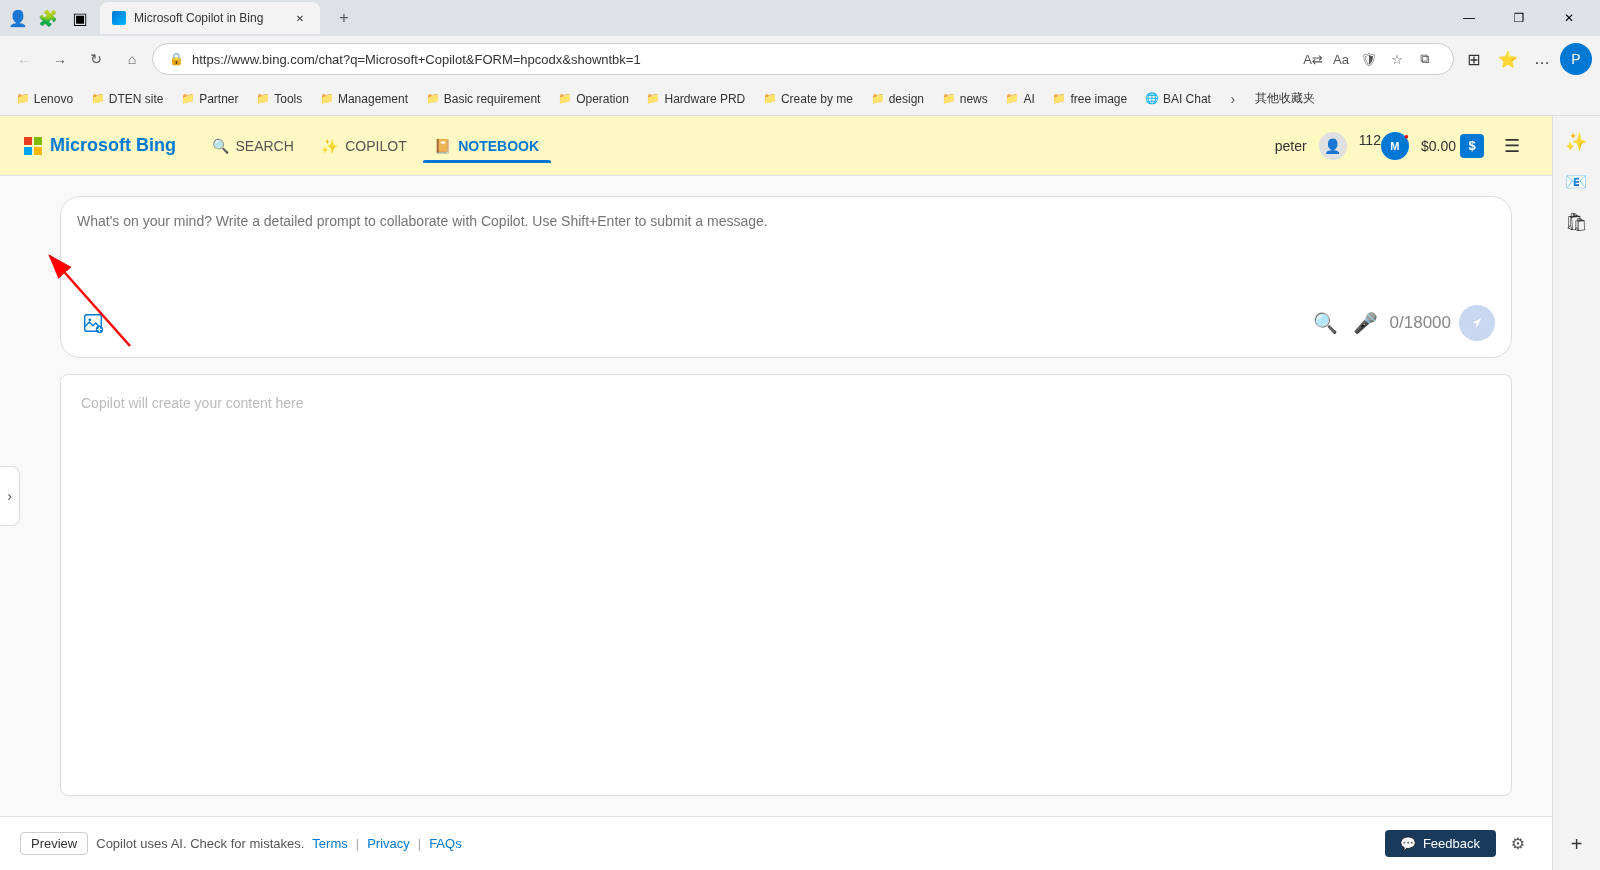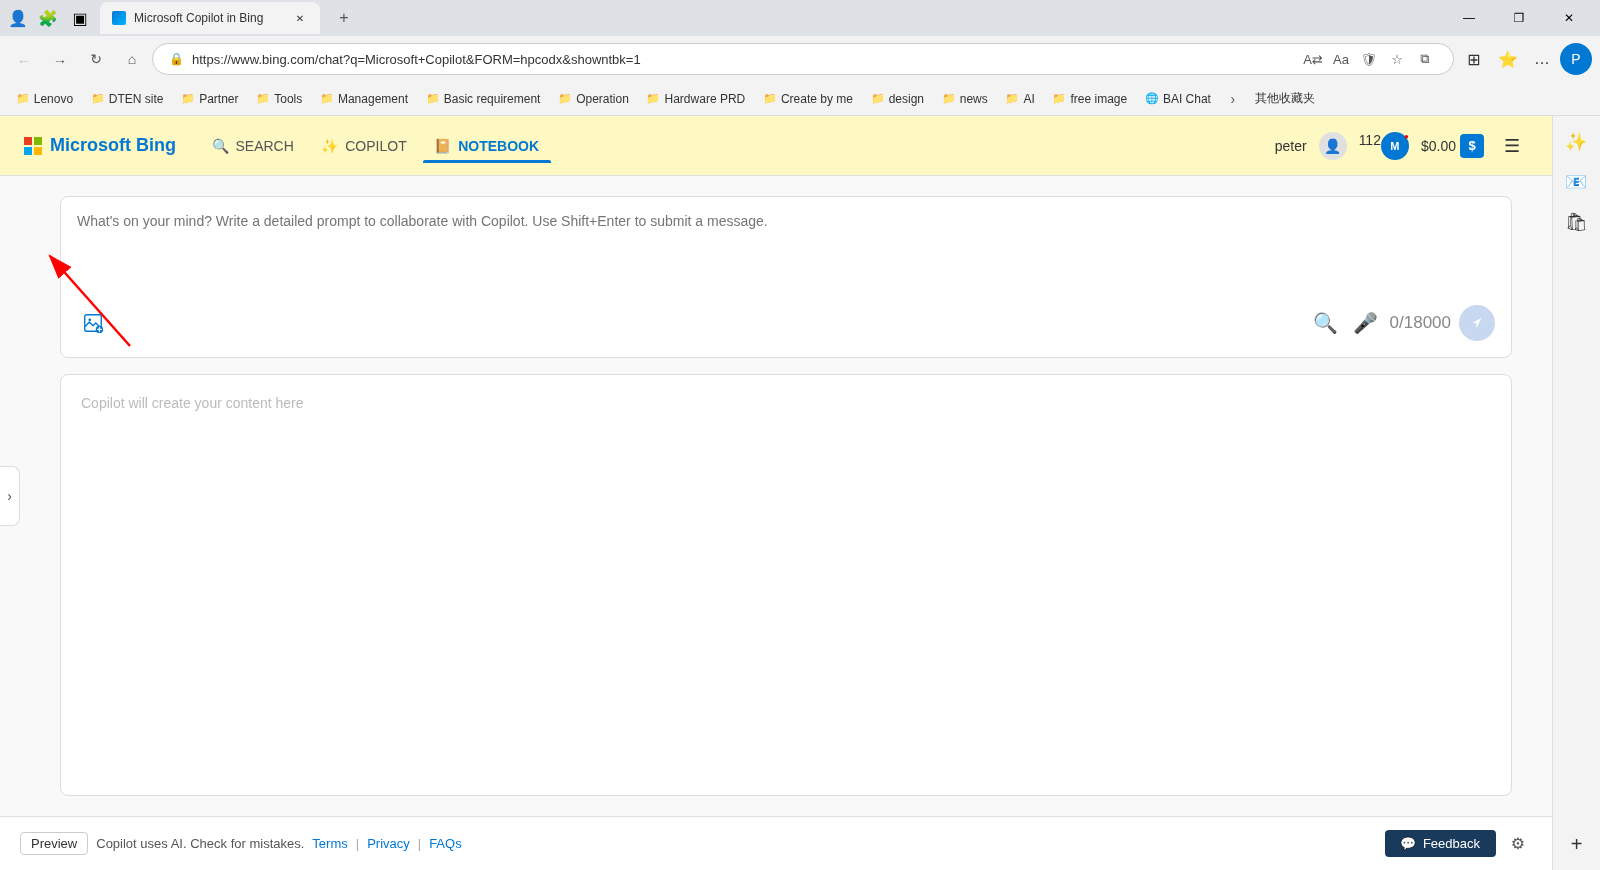--- a/index.html
+++ b/index.html
@@ -433,21 +433,21 @@
       display: flex;
       flex-direction: column;
       gap: 16px;
       overflow-y: auto;
     }
 
     
     .prompt-box {
       background: white;
       border: 1px solid #ddd;
-      border-radius: 8px;
+      border-radius: 20px;
       padding: 16px;
       display: flex;
       flex-direction: column;
       gap: 12px;
     }
     .prompt-textarea {
       width: 100%;
       min-height: 80px;
       border: none;
       outline: none;

